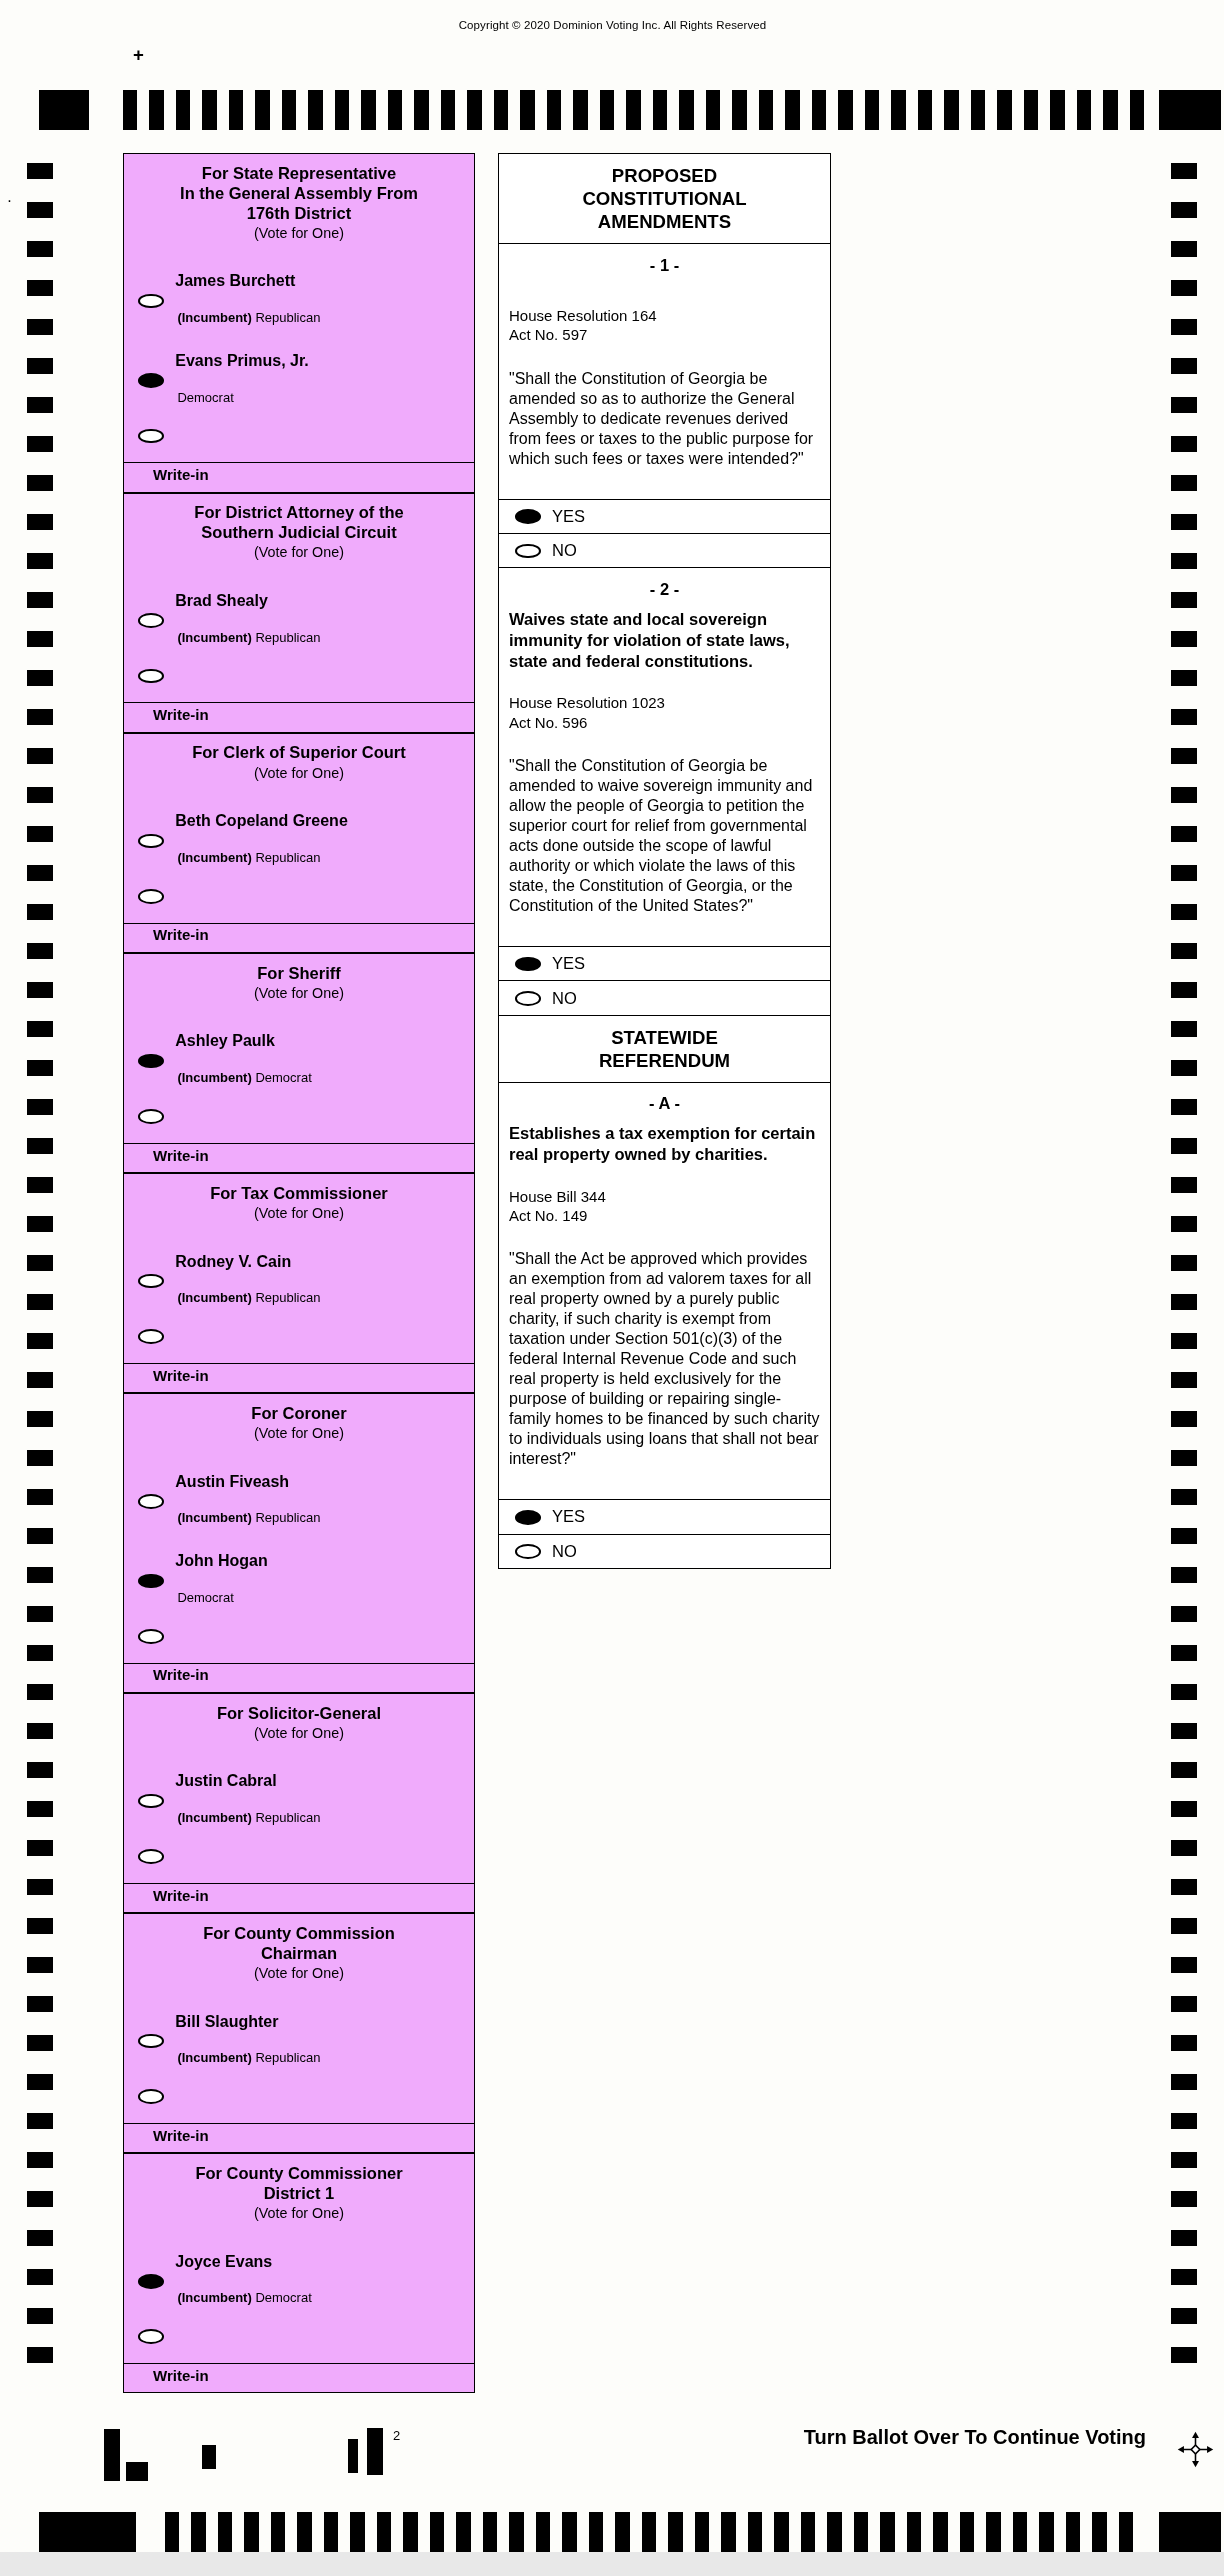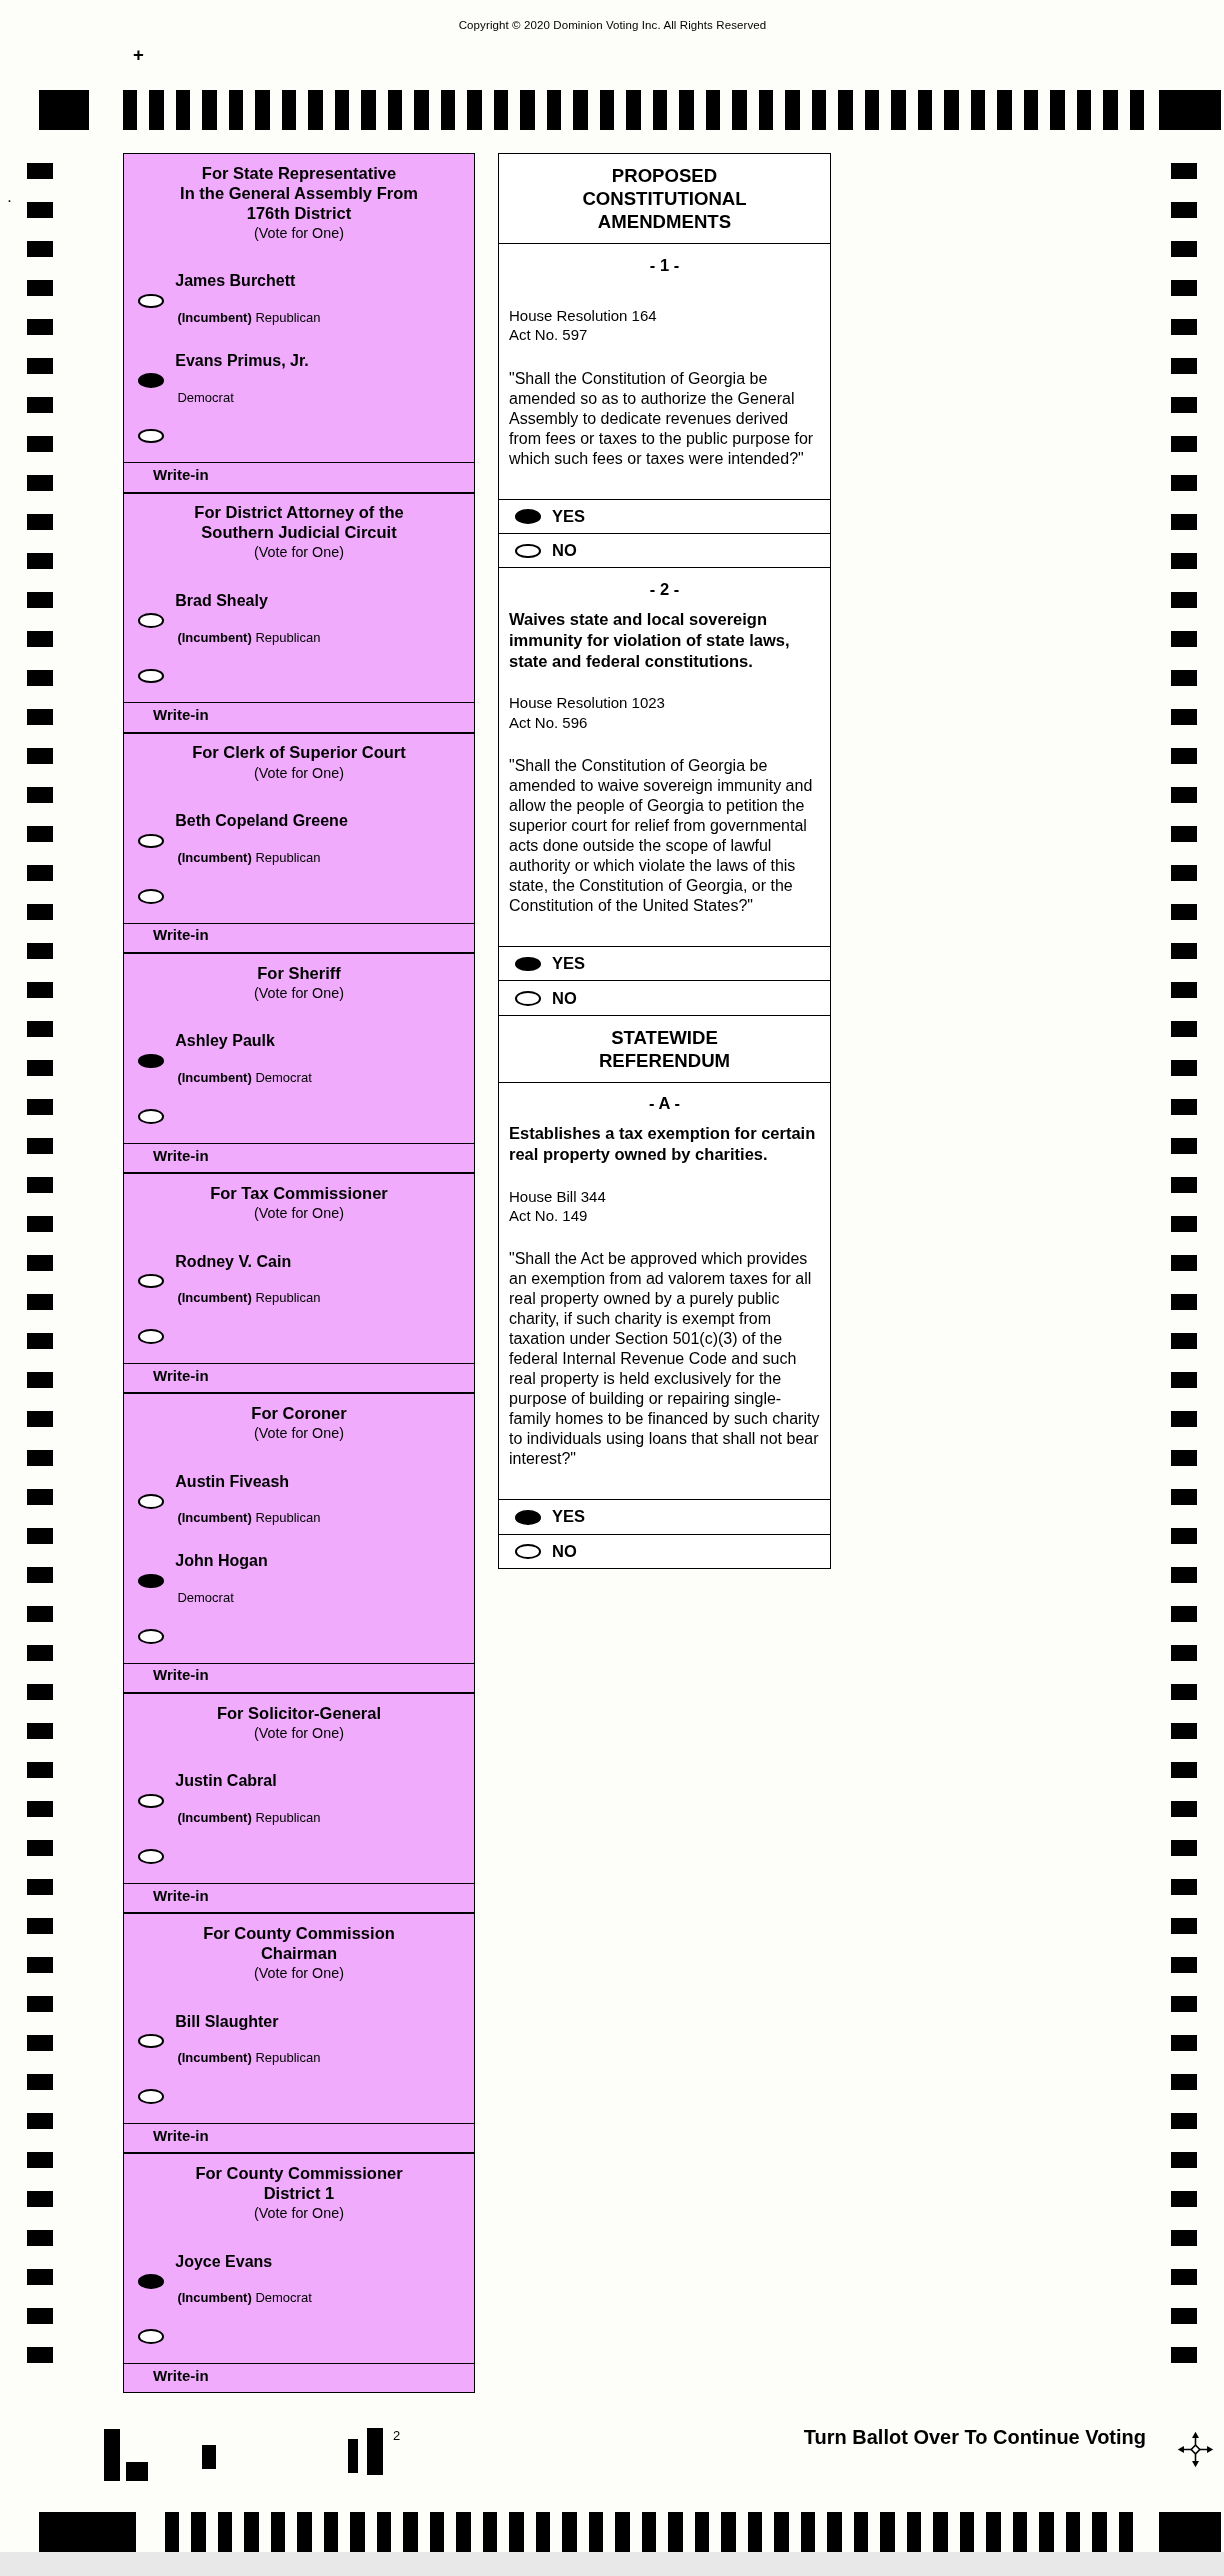--- a/index.html
+++ b/index.html
@@ -57,21 +57,21 @@
     font-size:18.6px; line-height:23px; padding:10px 5.7px; }
   .measure { border-bottom:1.4px solid #000; }
   .measures-col > .measure:last-child { border-bottom:none; }
   .m-number { text-align:center; font-weight:bold; font-size:16.5px; padding:11.5px 0 10px; }
   .m-summary { font-weight:bold; font-size:16.5px; line-height:21px; padding:0 10px; }
   .m-refs { font-size:15px; line-height:19.3px; padding:0 10px; margin-top:21.5px; }
   .m-question { font-size:16px; line-height:20px; padding:0 10px; margin-top:24px; }
   .m-options { margin-top:30px; }
   .m-opt { border-top:1.4px solid #000; padding:7.2px 0 7.2px 16px; display:flex; align-items:center; }
   .m-opt .bubble { margin-top:0.7px; }
-  .opt-label { font-weight:bold; font-size:16.5px; margin-left:11.5px;text-align:right; }
+  .opt-label { font-weight:normal; font-size:16.5px; margin-left:11.5px;text-align:right; }
 
   
   .turn-over { position:absolute; top:2426px; right:79px; font-weight:bold; font-size:20px; }
   .crosshair { position:absolute; top:2431px; left:1177px; }
   .om { position:absolute; background:#000; }
   .om1 { left:104px; top:2429px; width:16px; height:52px; }
   .om2 { left:126px; top:2462px; width:21.5px; height:18.6px; }
   .om3 { left:202px; top:2445px; width:14.3px; height:24px; }
   .om4 { left:348px; top:2439px; width:10px; height:34px; }
   .om5 { left:367px; top:2428px; width:16px; height:47px; }

